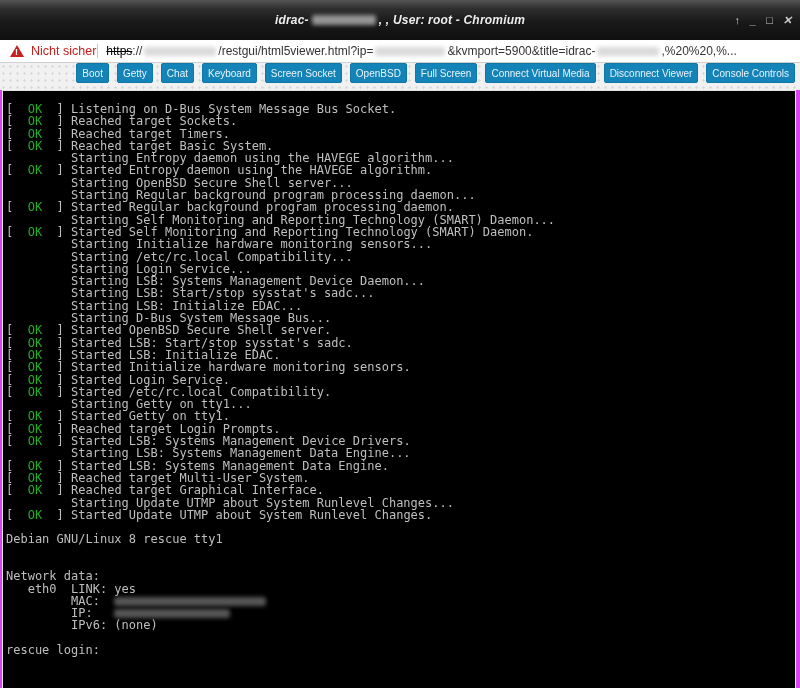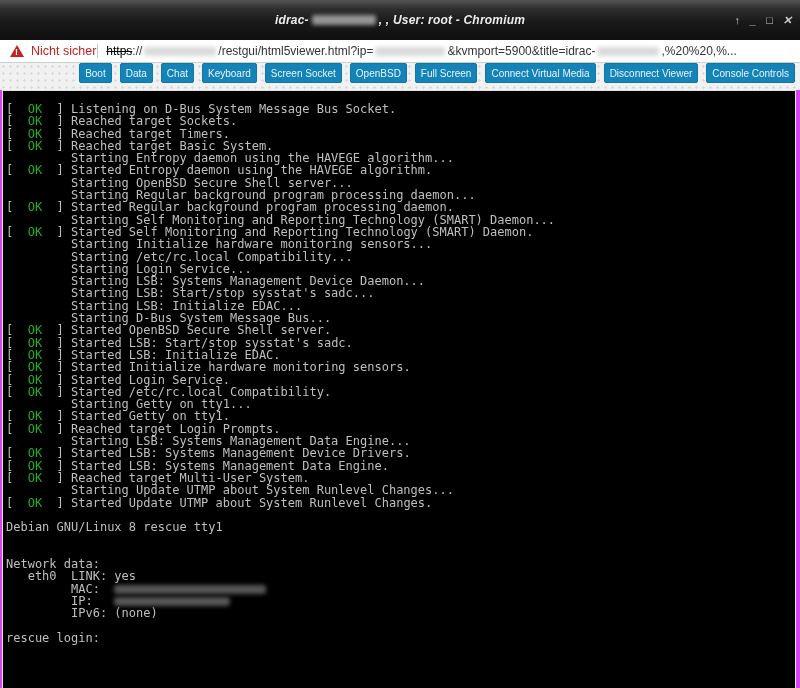--- a/index.html
+++ b/index.html
@@ -87,21 +87,21 @@
     <span class="blur blob-host"></span>
     <span class="urltext">/restgui/html5viewer.html?ip=</span>
     <span class="blur blob-ip"></span>
     <span class="urltext">&amp;kvmport=5900&amp;title=idrac-</span>
     <span class="blur blob-t2"></span>
     <span class="urltext">,%20%20,%...</span>
   </div>
 
   <div class="toolbar">
       <button class="tb-btn">Boot</button>
-      <button class="tb-btn">Data</button>
+      <button class="tb-btn">Getty</button>
       <button class="tb-btn">Chat</button>
       <button class="tb-btn">Keyboard</button>
       <button class="tb-btn">Screen Socket</button>
       <button class="tb-btn">OpenBSD</button>
       <button class="tb-btn">Full Screen</button>
       <button class="tb-btn">Connect Virtual Media</button>
       <button class="tb-btn">Disconnect Viewer</button>
       <button class="tb-btn">Console Controls</button>
     </div>
 
@@ -127,24 +127,25 @@
         <div class="cline">         Starting D-Bus System Message Bus...</div>
         <div class="cline"><span>[  </span><span class="ok">OK</span><span>  ] </span>Started OpenBSD Secure Shell server.</div>
         <div class="cline"><span>[  </span><span class="ok">OK</span><span>  ] </span>Started LSB: Start/stop sysstat's sadc.</div>
         <div class="cline"><span>[  </span><span class="ok">OK</span><span>  ] </span>Started LSB: Initialize EDAC.</div>
         <div class="cline"><span>[  </span><span class="ok">OK</span><span>  ] </span>Started Initialize hardware monitoring sensors.</div>
         <div class="cline"><span>[  </span><span class="ok">OK</span><span>  ] </span>Started Login Service.</div>
         <div class="cline"><span>[  </span><span class="ok">OK</span><span>  ] </span>Started /etc/rc.local Compatibility.</div>
         <div class="cline">         Starting Getty on tty1...</div>
         <div class="cline"><span>[  </span><span class="ok">OK</span><span>  ] </span>Started Getty on tty1.</div>
         <div class="cline"><span>[  </span><span class="ok">OK</span><span>  ] </span>Reached target Login Prompts.</div>
+        <div class="cline"><span>[  </span><span class="ok">OK</span><span>  ] </span>Started LSB: Systems Management Device Drivers.</div>
         <div class="cline">         Starting LSB: Systems Management Data Engine...</div>
-        <div class="cline"><span>[  </span><span class="ok">OK</span><span>  ] </span>Started LSB: Systems Management Device Drivers.</div>
         <div class="cline"><span>[  </span><span class="ok">OK</span><span>  ] </span>Started LSB: Systems Management Data Engine.</div>
         <div class="cline"><span>[  </span><span class="ok">OK</span><span>  ] </span>Reached target Multi-User System.</div>
+        <div class="cline"><span>[  </span><span class="ok">OK</span><span>  ] </span>Reached target Graphical Interface.</div>
         <div class="cline">         Starting Update UTMP about System Runlevel Changes...</div>
         <div class="cline"><span>[  </span><span class="ok">OK</span><span>  ] </span>Started Update UTMP about System Runlevel Changes.</div>
         <div class="cline"></div>
         <div class="cline">Debian GNU/Linux 8 rescue tty1</div>
         <div class="cline"></div>
         <div class="cline"></div>
         <div class="cline">Network data:</div>
         <div class="cline">   eth0  LINK: yes</div>
         <div class="cline">         MAC:  <span class="blur cblob" style="width: 152px;"></span></div>
         <div class="cline">         IP:   <span class="blur cblob" style="width: 116px;"></span></div>

